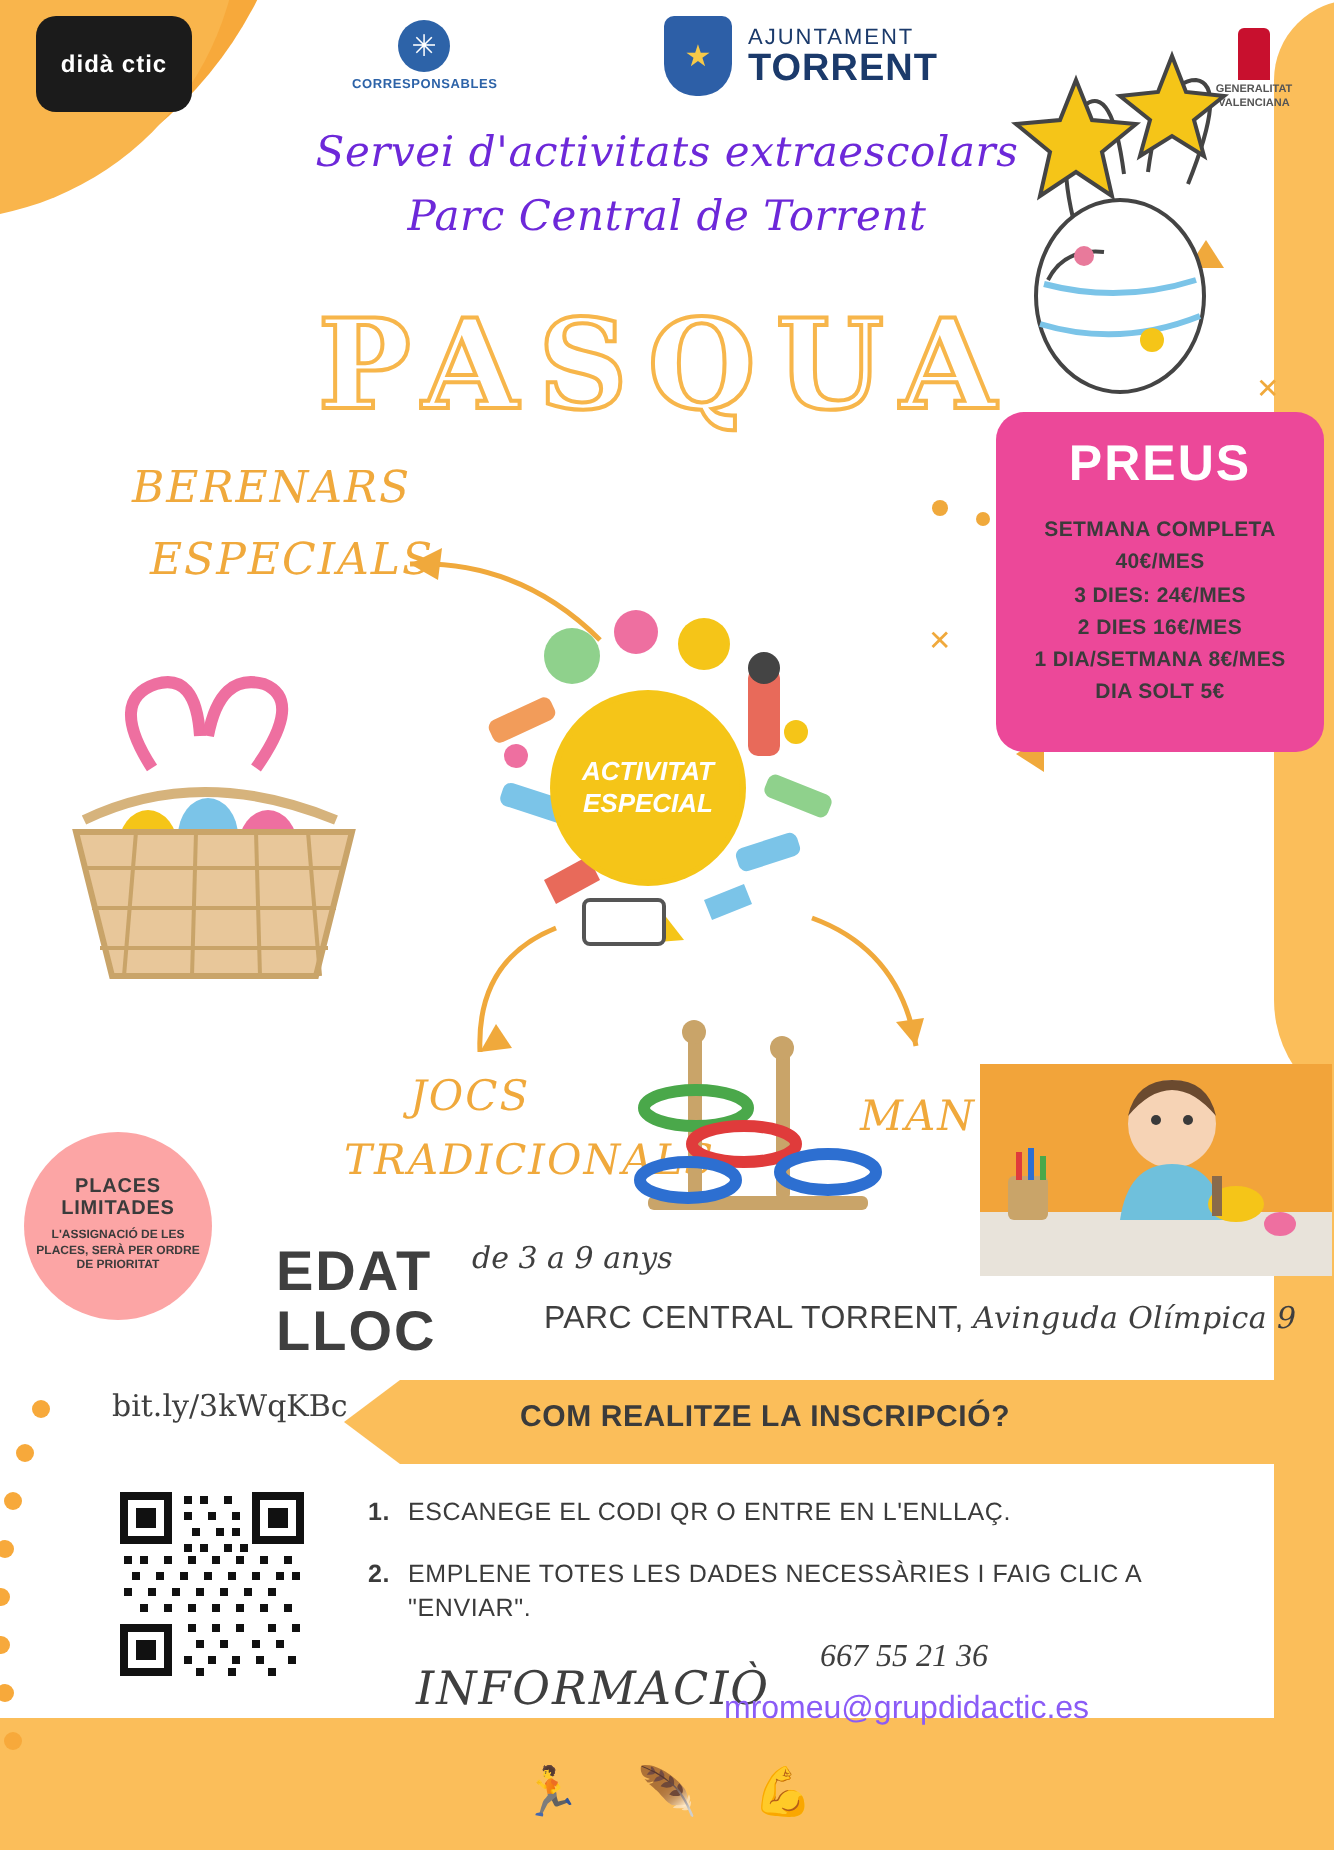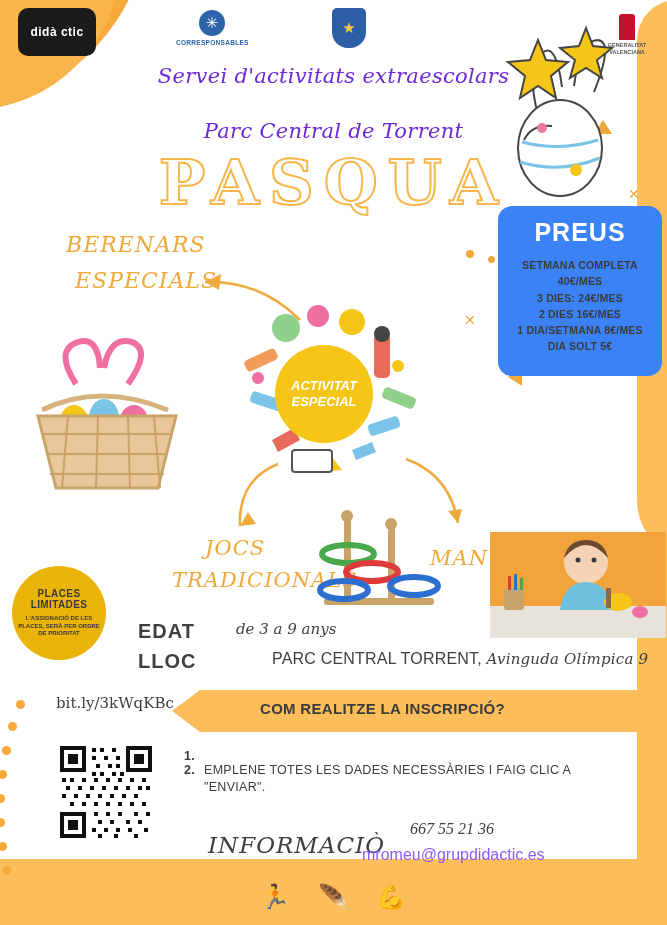--- a/index.html
+++ b/index.html
@@ -104,21 +104,21 @@
   }
   .logo-gva .t{ font-size:5.5px; color:#555; font-weight:bold; line-height:1.25;}
 
   
   .title1, .title2 {
     position:absolute; left:0; width:667px; text-align:center;
     font-family:"DejaVu Serif", serif; font-style:italic;
     color:#6d28d9; font-size:21px; letter-spacing:.3px;
   }
   .title1 { top:64px; }
-  .title2 { top:119px; }
+  .title2 { top:96px; }
 
   .pasqua {
     position:absolute; left:0; top:146px; width:667px; text-align:center;
     font-family:"DejaVu Serif", serif;
     font-size:62px; font-weight:bold; letter-spacing:10px;
     color:#ffffff;
     -webkit-text-stroke: 2px #F7B64B;
     text-shadow: 0 0 0 #F7B64B;
   }
 
@@ -132,30 +132,30 @@
   .berenars { position:absolute; left:66px; top:232px; font-size:22px; }
   .especials{ position:absolute; left:75px; top:268px; font-size:22px; }
   .jocs     { position:absolute; left:205px; top:536px; font-size:21px; }
   .tradicionals{ position:absolute; left:172px; top:568px; font-size:21px; }
   .manualitats { position:absolute; left:430px; top:546px; font-size:21px; }
   .informacio  { position:absolute; left:208px; top:832px; font-size:23px; color:#3f3f3f;}
 
   
   .preus {
     position:absolute; left:498px; top:206px; width:164px; height:170px;
-    background:#3b82f6; border-radius:14px;
+    background:#ec4899; border-radius:14px;
     padding:12px 8px 8px; text-align:center; color:#3b3b3b;
   }
   .preus h3 { margin:0 0 10px; font-size:25px; letter-spacing:1px; font-weight:bold; color:#fff; }
   .preus .line { font-size:10.5px; font-weight:bold; line-height:1.55; letter-spacing:.2px;}
 
   
   .places {
     position:absolute; left:12px; top:566px; width:94px; height:94px;
-    background:#eab308; border-radius:50%;
+    background:#fca5a5; border-radius:50%;
     display:flex; flex-direction:column; align-items:center; justify-content:center;
     text-align:center; color:#3b3b3b; padding:6px;
   }
   .places .p1 { font-size:10px; font-weight:bold; line-height:1.15; letter-spacing:.4px;}
   .places .p2 { font-size:6px; font-weight:bold; line-height:1.3; margin-top:4px;}
 
   
   .act-circle {
     position:absolute; left:278px; top:348px; width:92px; height:92px;
     border-radius:50%; background:#F5C518;
@@ -177,21 +177,21 @@
     position:absolute; left:490px; top:532px; width:176px; height:106px;
     background:linear-gradient(#F0A93C,#E99B2C);
     overflow:hidden;
   }
 
   
   .bunny { position:absolute; left:498px; top:20px; width:150px; height:180px; }
 
   
   .edat-label, .lloc-label {
-    position:absolute; left:138px; font-size:20px; font-weight:bold;
+    position:absolute; left:138px; font-size:28px; font-weight:bold;
     color:#3f3f3f; letter-spacing:1px;
   }
   .edat-label { top:620px; }
   .lloc-label { top:650px; }
   .edat-val {
     position:absolute; left:236px; top:620px; font-size:15px;
     font-family:"DejaVu Serif", serif; font-style:italic; color:#3f3f3f;
   }
   .lloc-val {
     position:absolute; left:236px; top:650px; font-size:16px; color:#3f3f3f;
@@ -258,20 +258,24 @@
   <span>didà ctic</span>
 </div>
 
 <div class="logo-corresponsables">
   <div class="mark">✳</div>
   <div class="t">CORRESPONSABLES</div>
 </div>
 
 <div class="logo-torrent">
   <div class="shield">★</div>
+  <div>
+    <div class="t1">AJUNTAMENT</div>
+    <div class="t2">TORRENT</div>
+  </div>
 </div>
 
 <div class="logo-gva">
   <div class="mark"></div>
   <div class="t">GENERALITAT VALENCIANA</div>
 </div>
 
 <svg class="bunny" viewBox="0 0 150 180">
   <g stroke="#444" stroke-width="2" fill="none">
     <path d="M40 95 q-12 -45 4 -62 q14 -12 20 34"></path>
@@ -487,20 +491,21 @@
       <rect x="88" y="86" width="4" height="4"></rect>
     <rect x="42" y="92" width="4" height="4"></rect>
       <rect x="58" y="92" width="4" height="4"></rect>
       <rect x="78" y="92" width="4" height="4"></rect>
   </g>
 </svg>
 
 <div class="steps">
   <div class="step">
     <span class="num">1.</span>
+    <span>ESCANEGE EL CODI QR O ENTRE EN L'ENLLAÇ.</span>
   </div>
   <div class="step">
     <span class="num">2.</span>
     <span>EMPLENE TOTES LES DADES NECESSÀRIES I FAIG CLIC A "ENVIAR".</span>
   </div>
 </div>
 
 <div class="hw informacio">INFORMACIÒ</div>
 <div class="phone">667 55 21 36</div>
 <div class="email">mromeu@grupdidactic.es</div>

